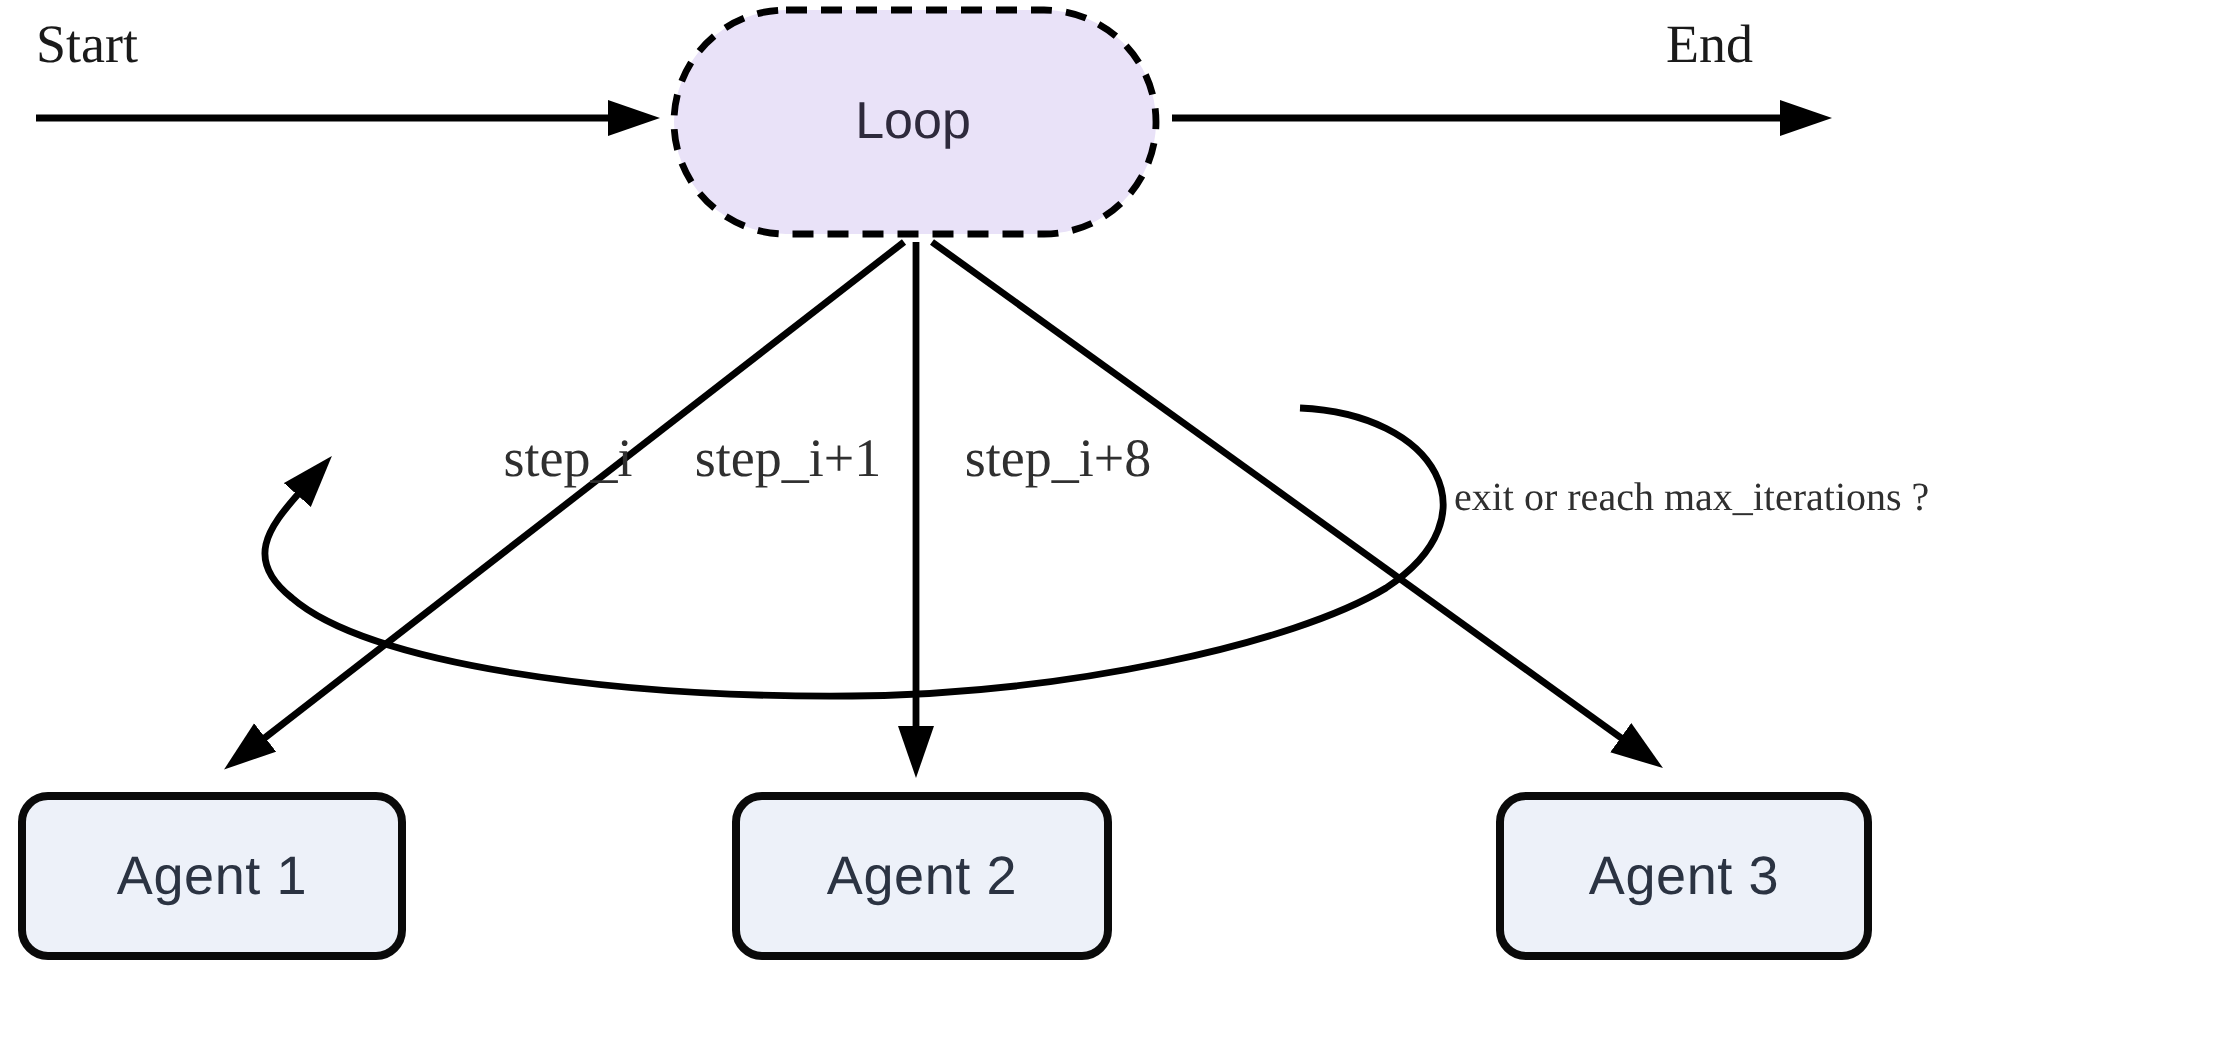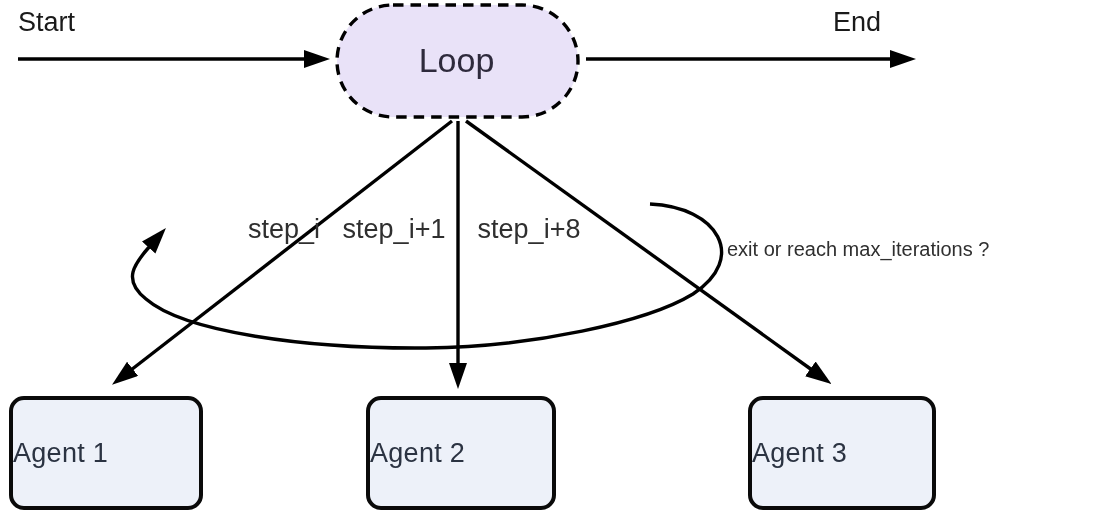--- a/index.html
+++ b/index.html
@@ -23,51 +23,51 @@
   }
   .edges{position:absolute;left:0;top:0;width:1112px;height:520px;}
   .edge{stroke:var(--line);stroke-width:3.4;fill:none;}
   .arrowhead{fill:var(--line);}
   .stadium-shape{
     fill:var(--stadium_fill);
     stroke:var(--line);
     stroke-width:3.4;
     stroke-dasharray:10.5 7;
   }
-  .txt{position:absolute;white-space:nowrap;}
+  .txt{position:absolute;white-space:nowrap;font-family:Liberation Serif, serif;}
   .endpoint-label{
     font-size:27px;color:var(--title_text);
     line-height:28px;
   }
   .stadium-label{
     position:absolute;left:335px;top:3px;width:243px;height:114px;
     display:flex;flex-direction:column;align-items:center;justify-content:center;
-    font-size:34px;line-height:33px;color:var(--stadium_text);
+    font-size:26px;line-height:33px;color:var(--stadium_text);
     text-align:center;
   }
   .step-label{
     font-size:27px;color:var(--label_text);
     top:214px;transform:translateX(-50%);
     line-height:30px;
   }
   .step-1{left:244px;margin-left:40px;}
   .step-2{left:394px;}
   .step-3{left:529px;}
   .exit-label{
     left:727px;top:234px;
     font-size:20px;color:var(--label_text);
     line-height:31px;
   }
   .agent-box{
-    position:absolute;top:396px;height:114px;
+    position:absolute;top:396px;height:84px;
     background:var(--agent_fill);
     border:4px solid var(--agent_border);
     border-radius:15px;
     box-sizing:border-box;
-    display:flex;align-items:center;justify-content:flex-start;
+    display:flex;align-items:center;justify-content:center;
     font-size:27px;color:var(--agent_text);
     letter-spacing:.3px;
   }
   .agent-1{left:9px;width:194px;}
   .agent-2{left:366px;width:190px;}
   .agent-3{left:748px;width:188px;}
 </style>
 </head>
 <body>
 

